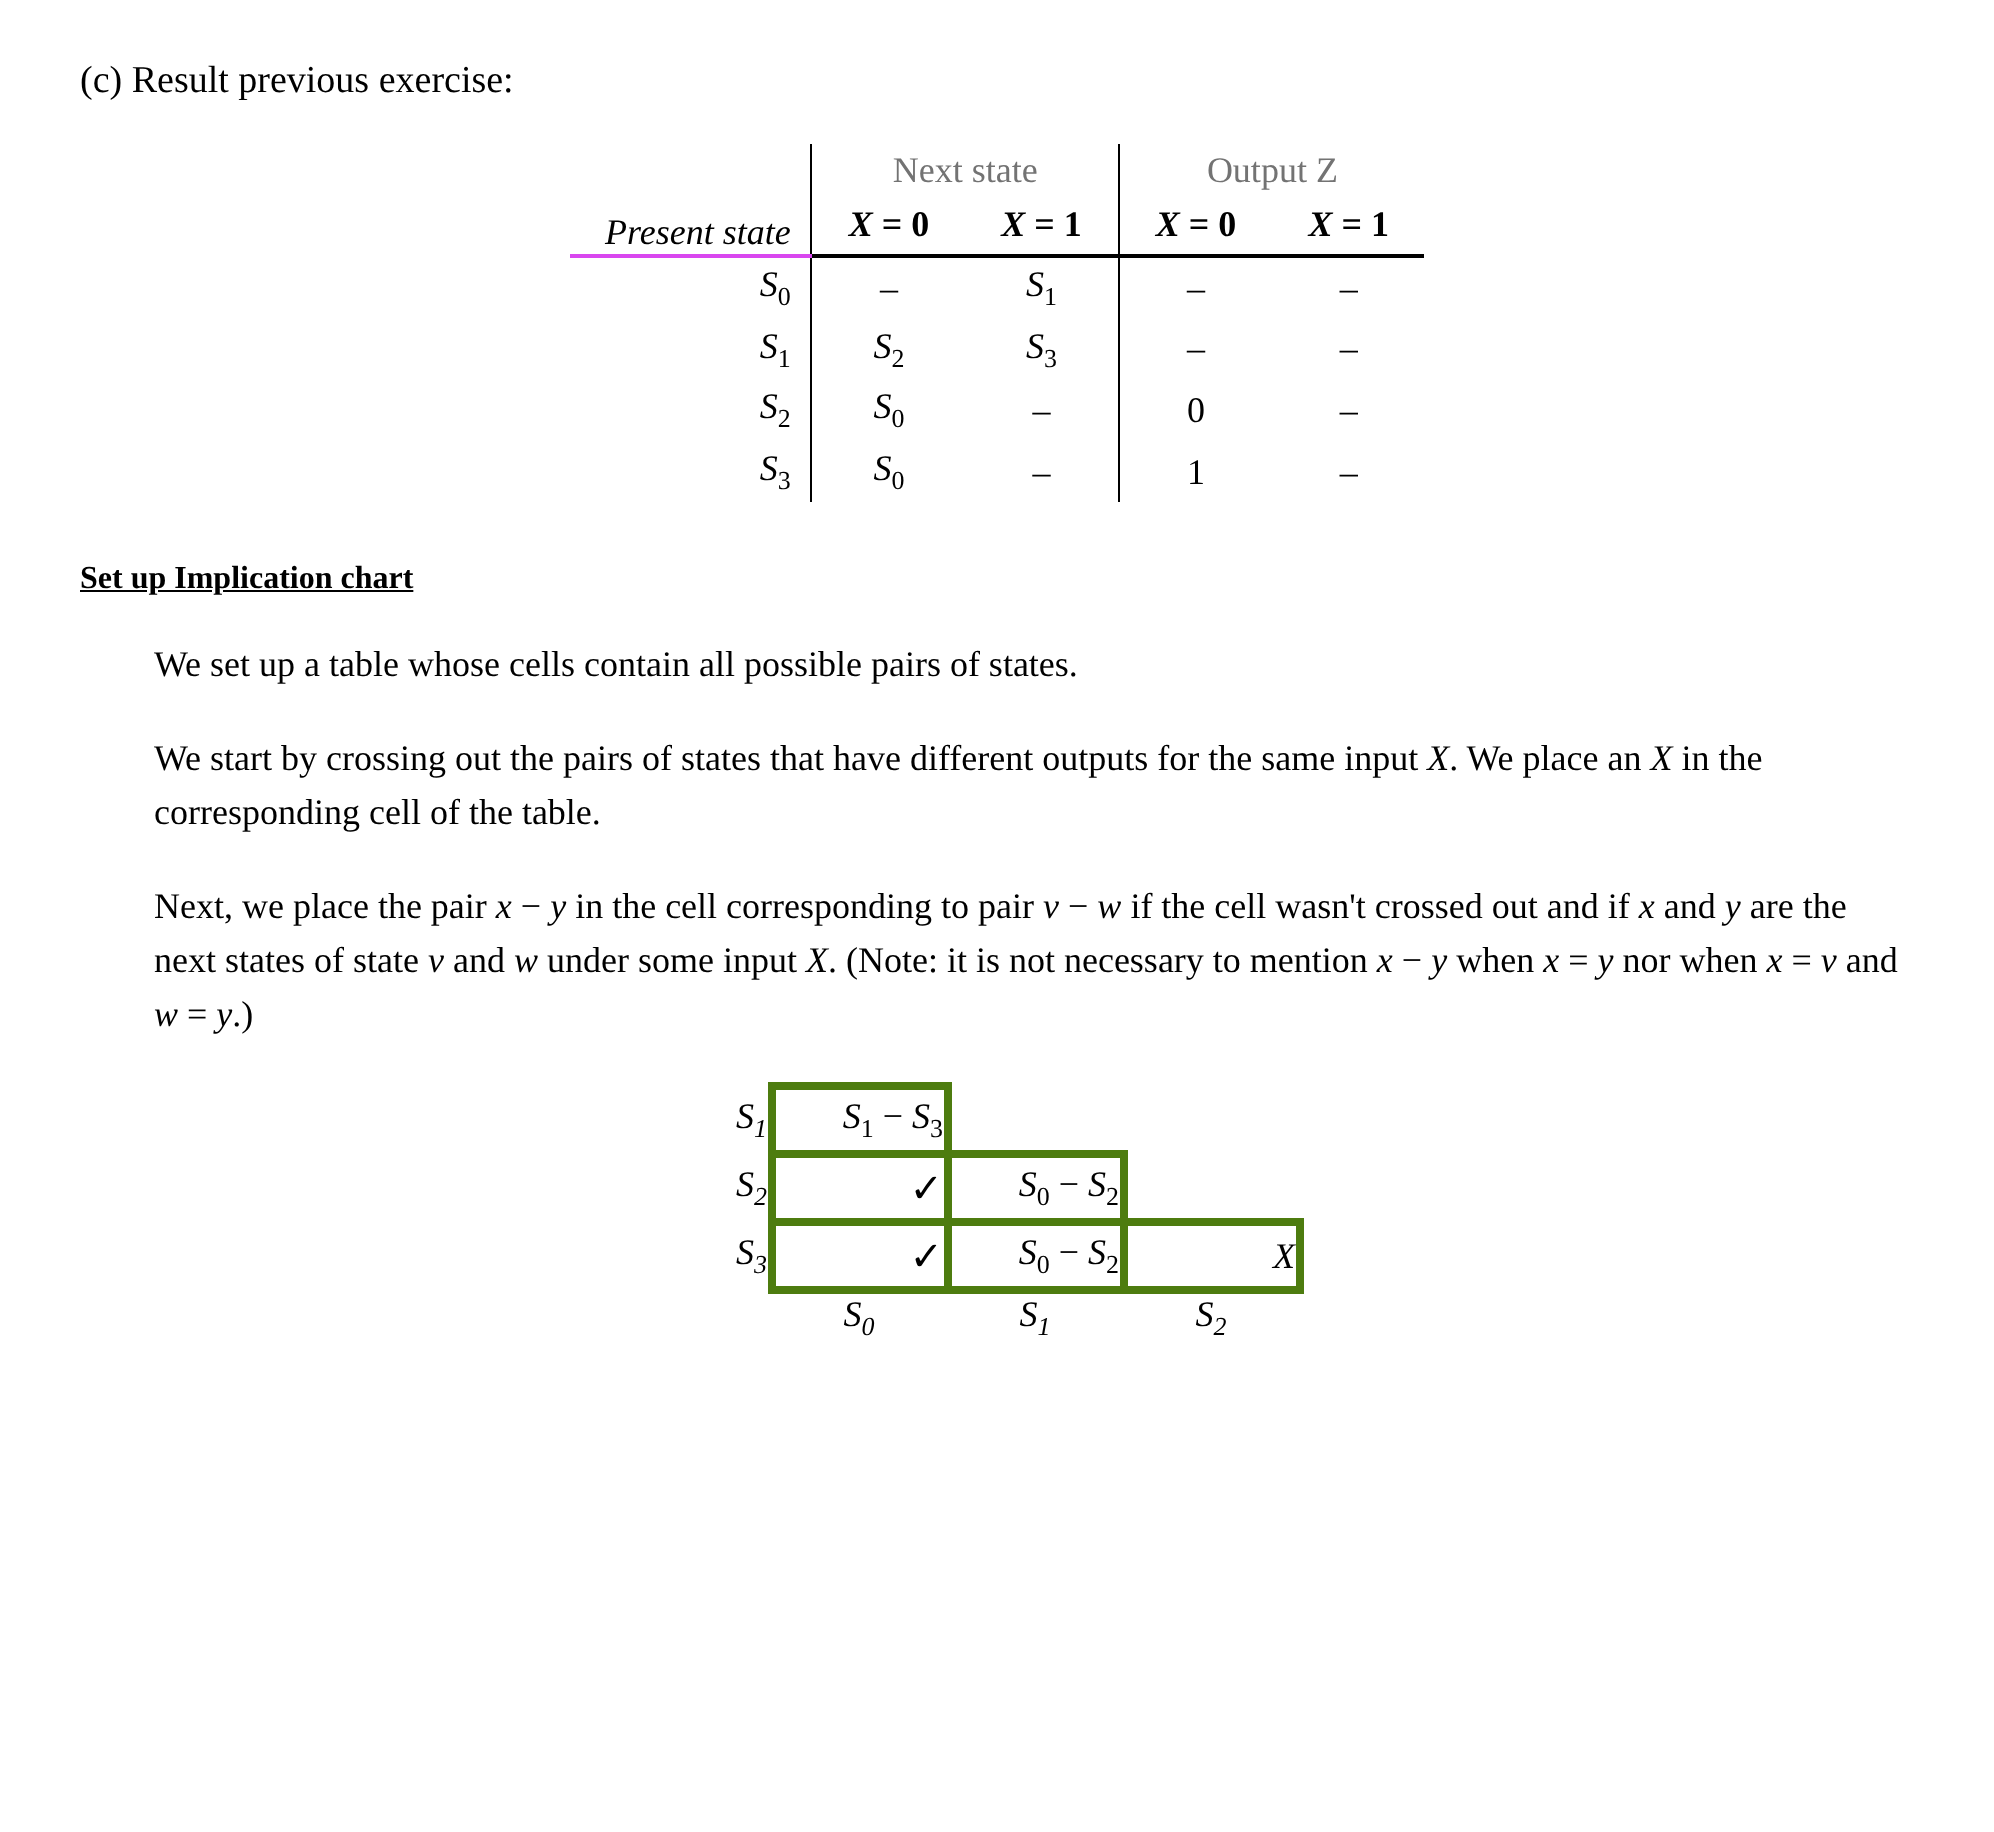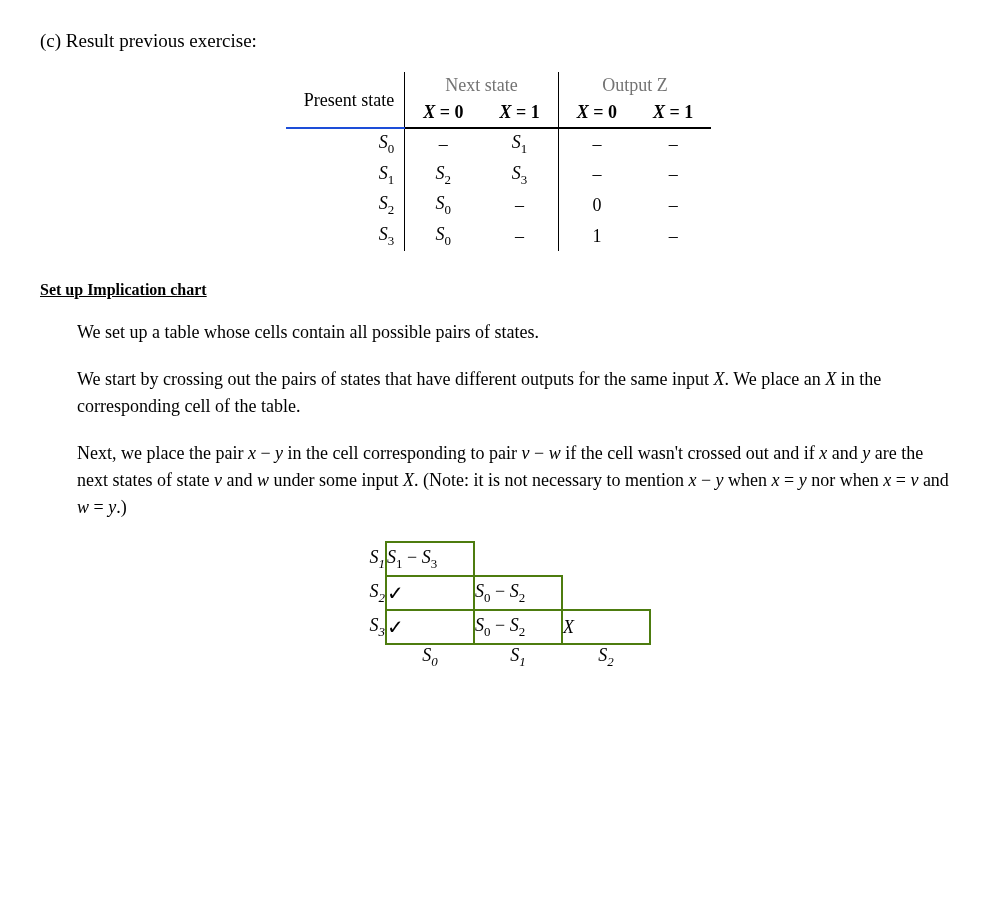--- a/index.html
+++ b/index.html
@@ -95,22 +95,22 @@
       margin: 0 auto;
     }
 
     .impl-table td {
       padding: 0;
     }
 
     .impl-cell {
       width: 88px;
       height: 34px;
-      border: 2px solid #4d7c0f;
-      text-align: left;
+      border: 4px solid #4d7c0f;
+      text-align: right;
       vertical-align: middle;
     }
 
     .impl-empty {
       width: 88px;
       height: 34px;
       border: none;
     }
 
     .impl-row-label {
@@ -134,21 +134,21 @@
 <body>
 
 <div class="page-title">
   <span>(c) Result previous exercise:</span>
 </div>
 
 <div class="state-table-wrapper">
   <table class="state-table">
     <thead>
       <tr class="header-row">
-        <th class="present-state-col divider-right" rowspan="2" style="vertical-align:bottom; padding-bottom:16px; border-bottom: 2px solid #1d4ed8;">Present state</th>
+        <th class="present-state-col divider-right" rowspan="2" style="vertical-align:bottom; padding-bottom:0; border-bottom: 2px solid #d946ef; font-style: italic;">Present state</th>
         <th colspan="2" class="blue-header divider-right">Next state</th>
         <th colspan="2" class="blue-header">Output Z</th>
       </tr>
       <tr class="subheader-row">
         <th style="border-bottom: 2px solid #000;">
           <span class="math-italic">X</span> = 0
         </th>
         <th class="divider-right" style="border-bottom: 2px solid #000;">
           <span class="math-italic">X</span> = 1
         </th>

